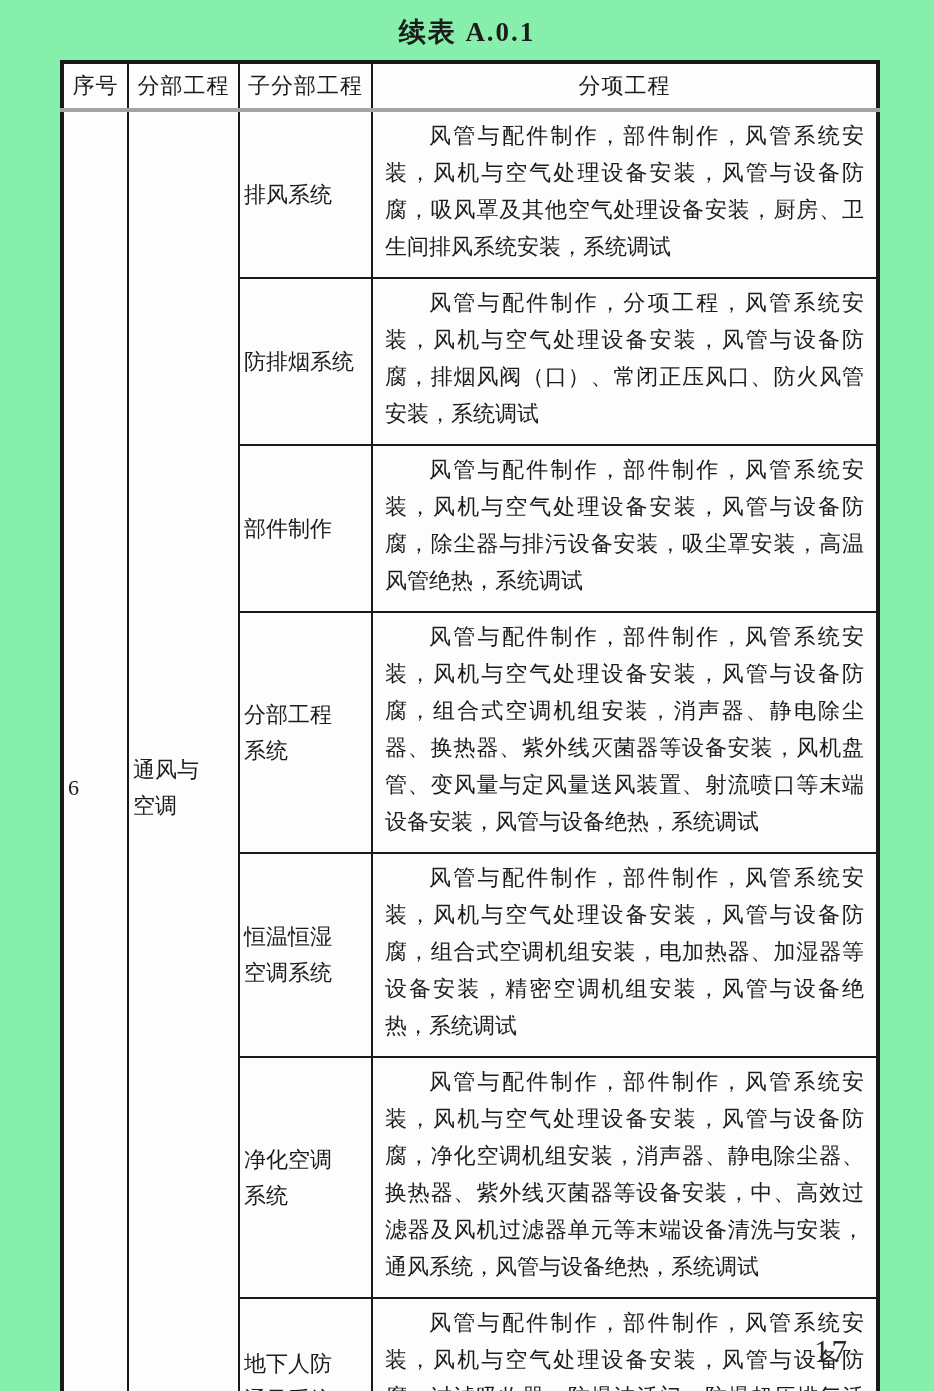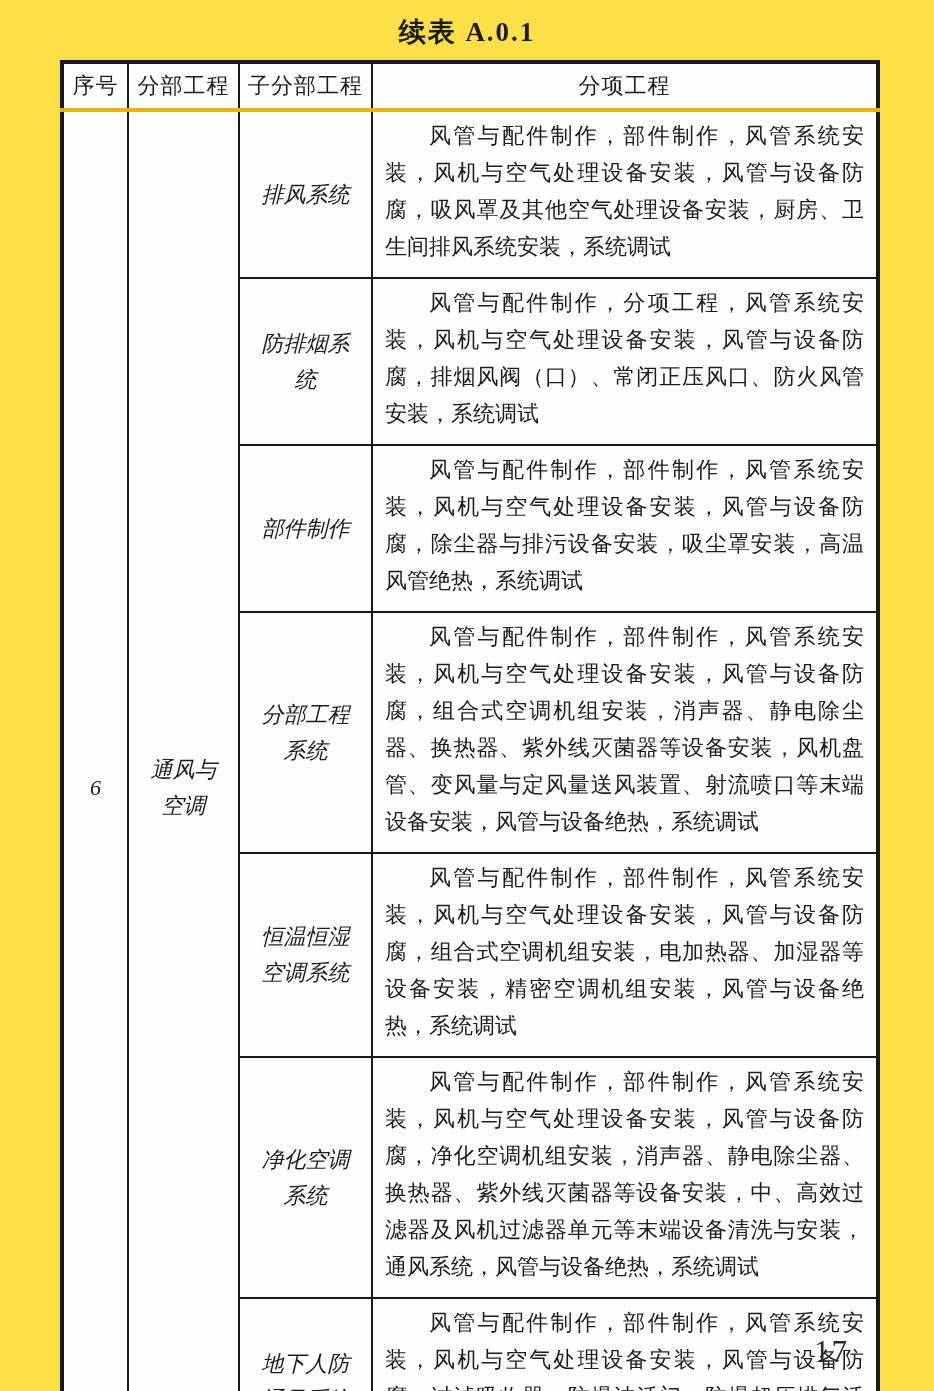--- a/index.html
+++ b/index.html
@@ -5,21 +5,21 @@
   html, body {
     margin: 0;
     padding: 0;
     background: #e8e8e8;
   }
   .page {
     position: relative;
     width: 934px;
     height: 1391px;
     margin: 0 auto;
-    background: #fde047;
+    background: #86efac;
     color: #1c1c1c;
     font-family: "Liberation Serif", "DejaVu Serif", serif;
     overflow: hidden;
   }
   .doc-title {
     position: absolute;
     top: 14px;
     left: 0;
     width: 100%;
     text-align: center;
@@ -38,34 +38,32 @@
     border: 4px solid #1a1a1a;
   }
   .works-table th,
   .works-table td {
     border: 2px solid #1a1a1a;
     font-size: 22px;
     font-weight: normal;
     color: #1c1c1c;
   }
   .works-table thead th {
-    border-bottom: 4px solid #eab308;
+    border-bottom: 4px solid #a3a3a3;
     height: 44px;
     text-align: center;
     vertical-align: middle;
     padding: 0;
     letter-spacing: 1px;
   }
   .seq-cell, .division-cell, .sub-cell {
-    text-align: center;
     vertical-align: middle;
     line-height: 36px;
     white-space: pre-line;
-    padding: 2px 12px;
-    font-style: italic;
+    padding: 2px 4px;
   }
   .items-cell {
     text-align: justify;
     vertical-align: middle;
     line-height: 37px;
     text-indent: 2em;
     padding: 5px 12px 12px 12px;
   }
   .page-number {
     position: absolute;

